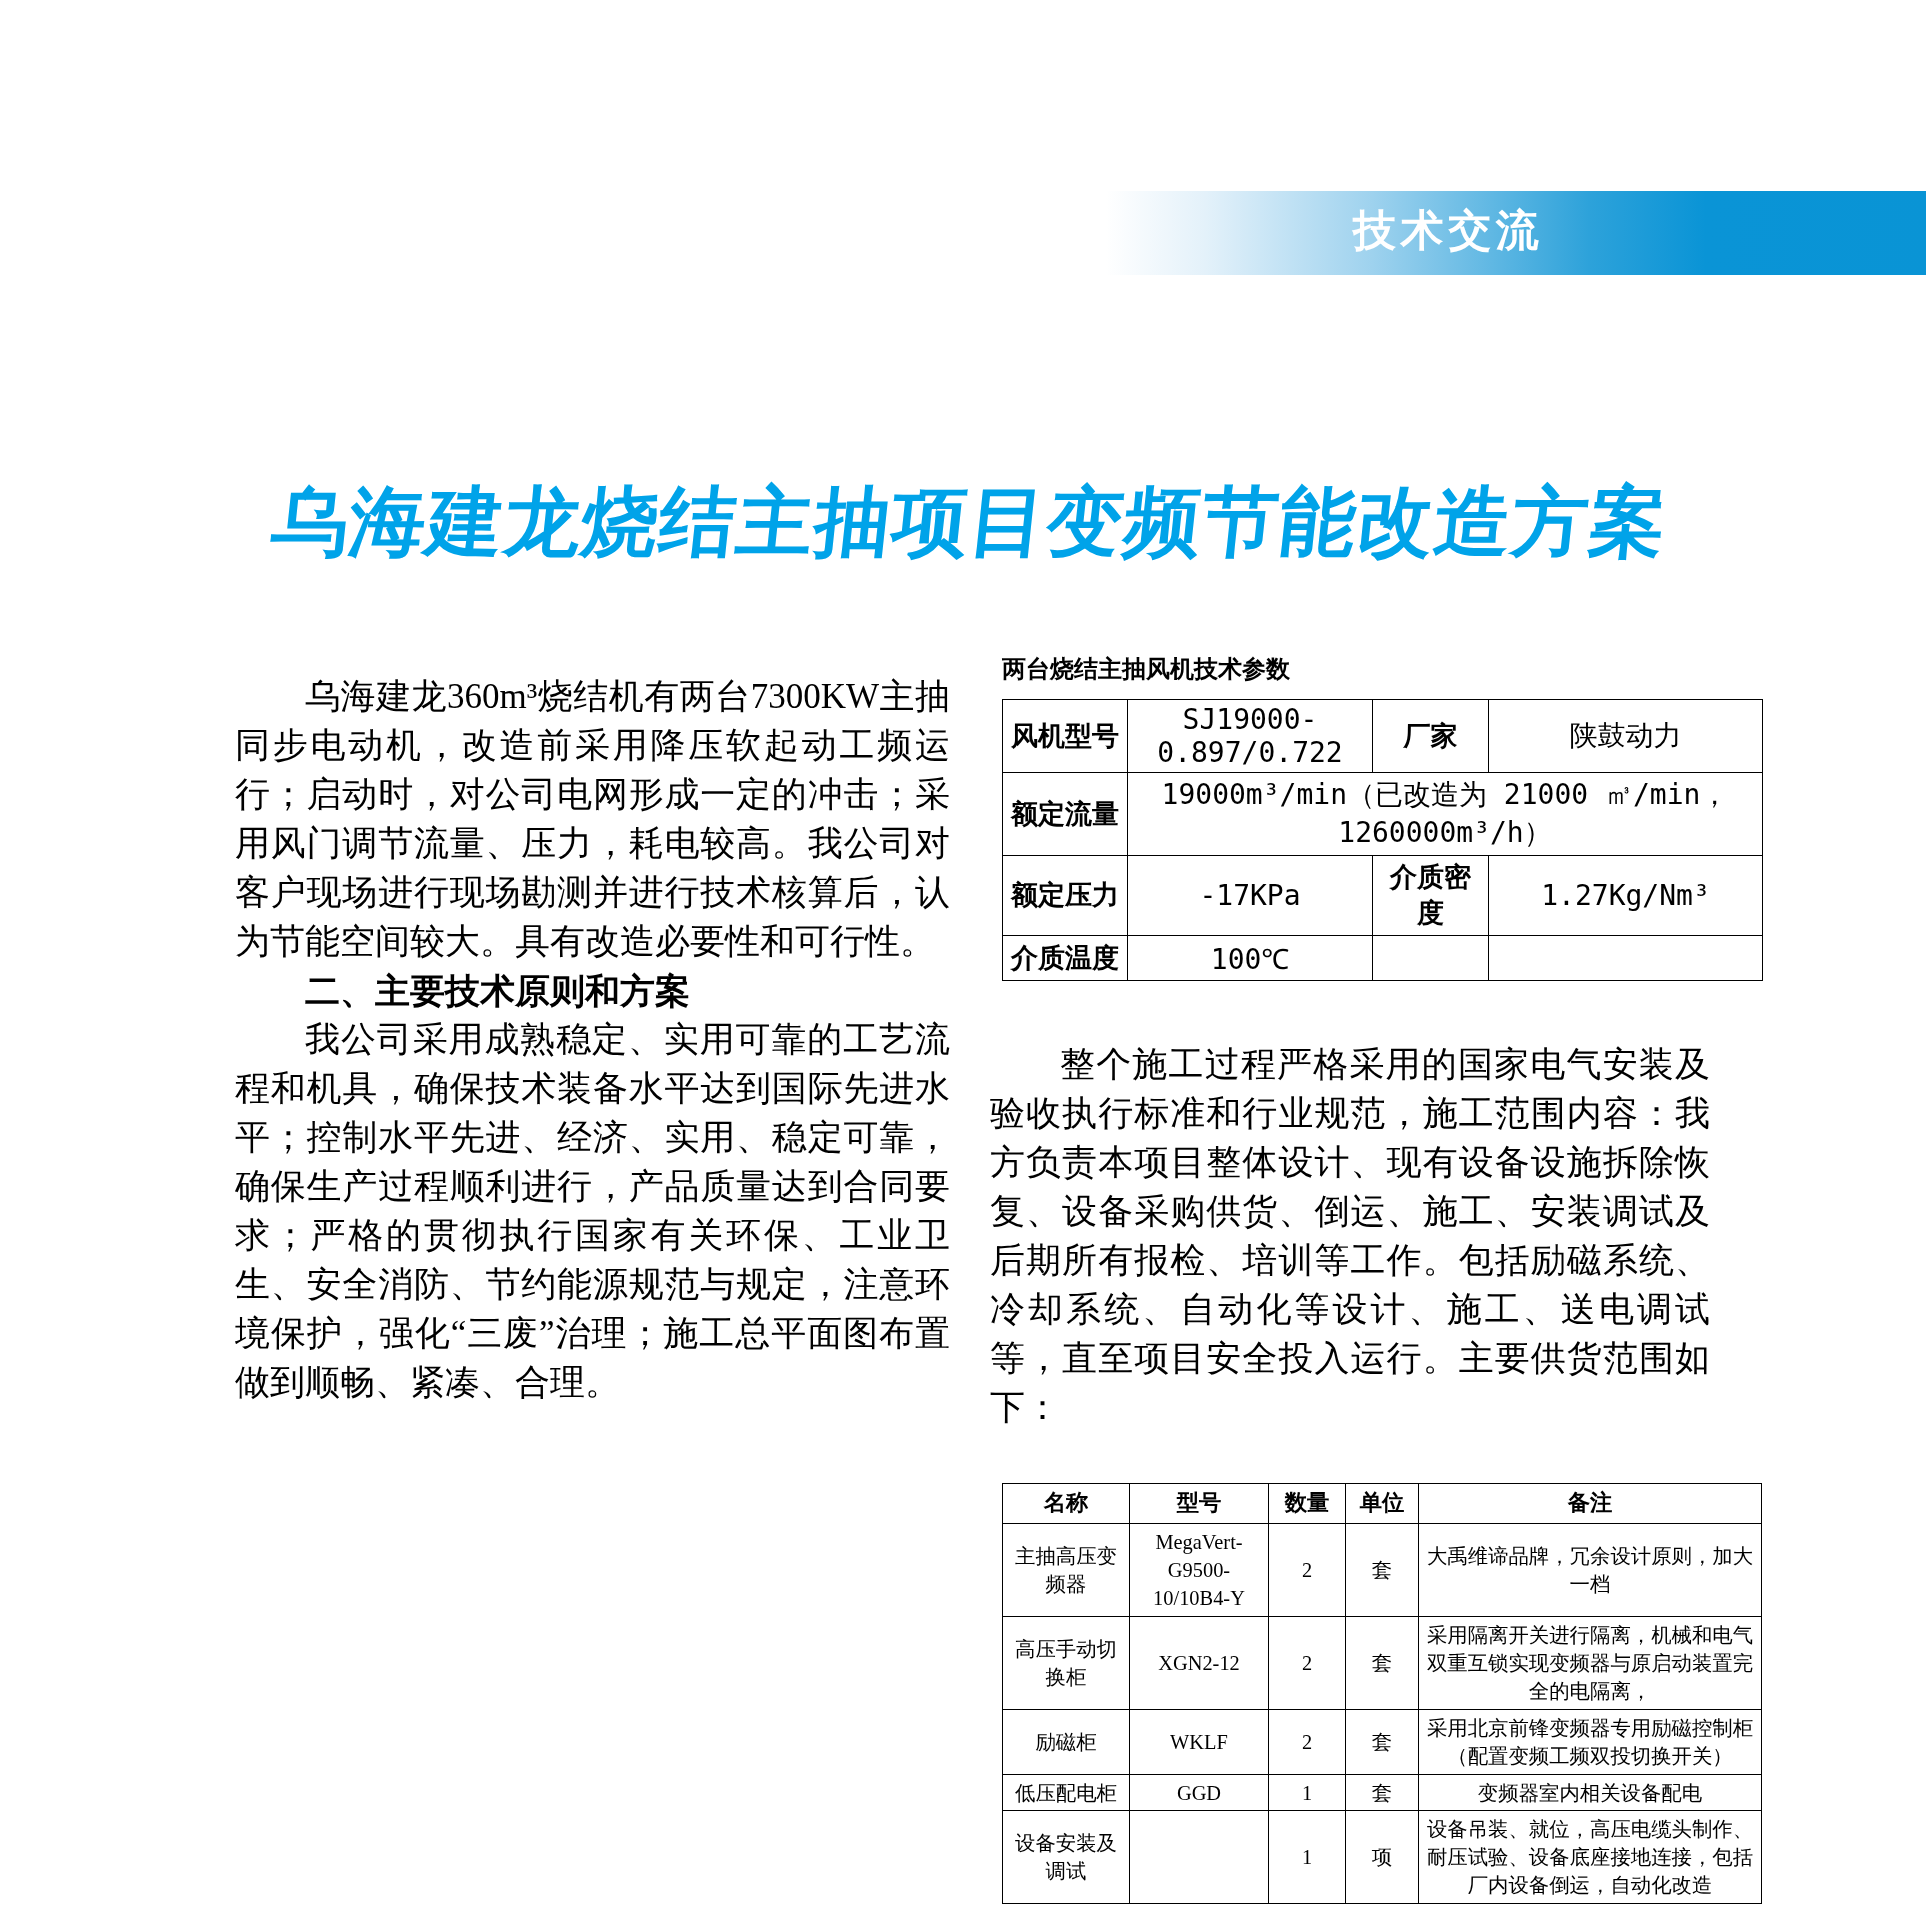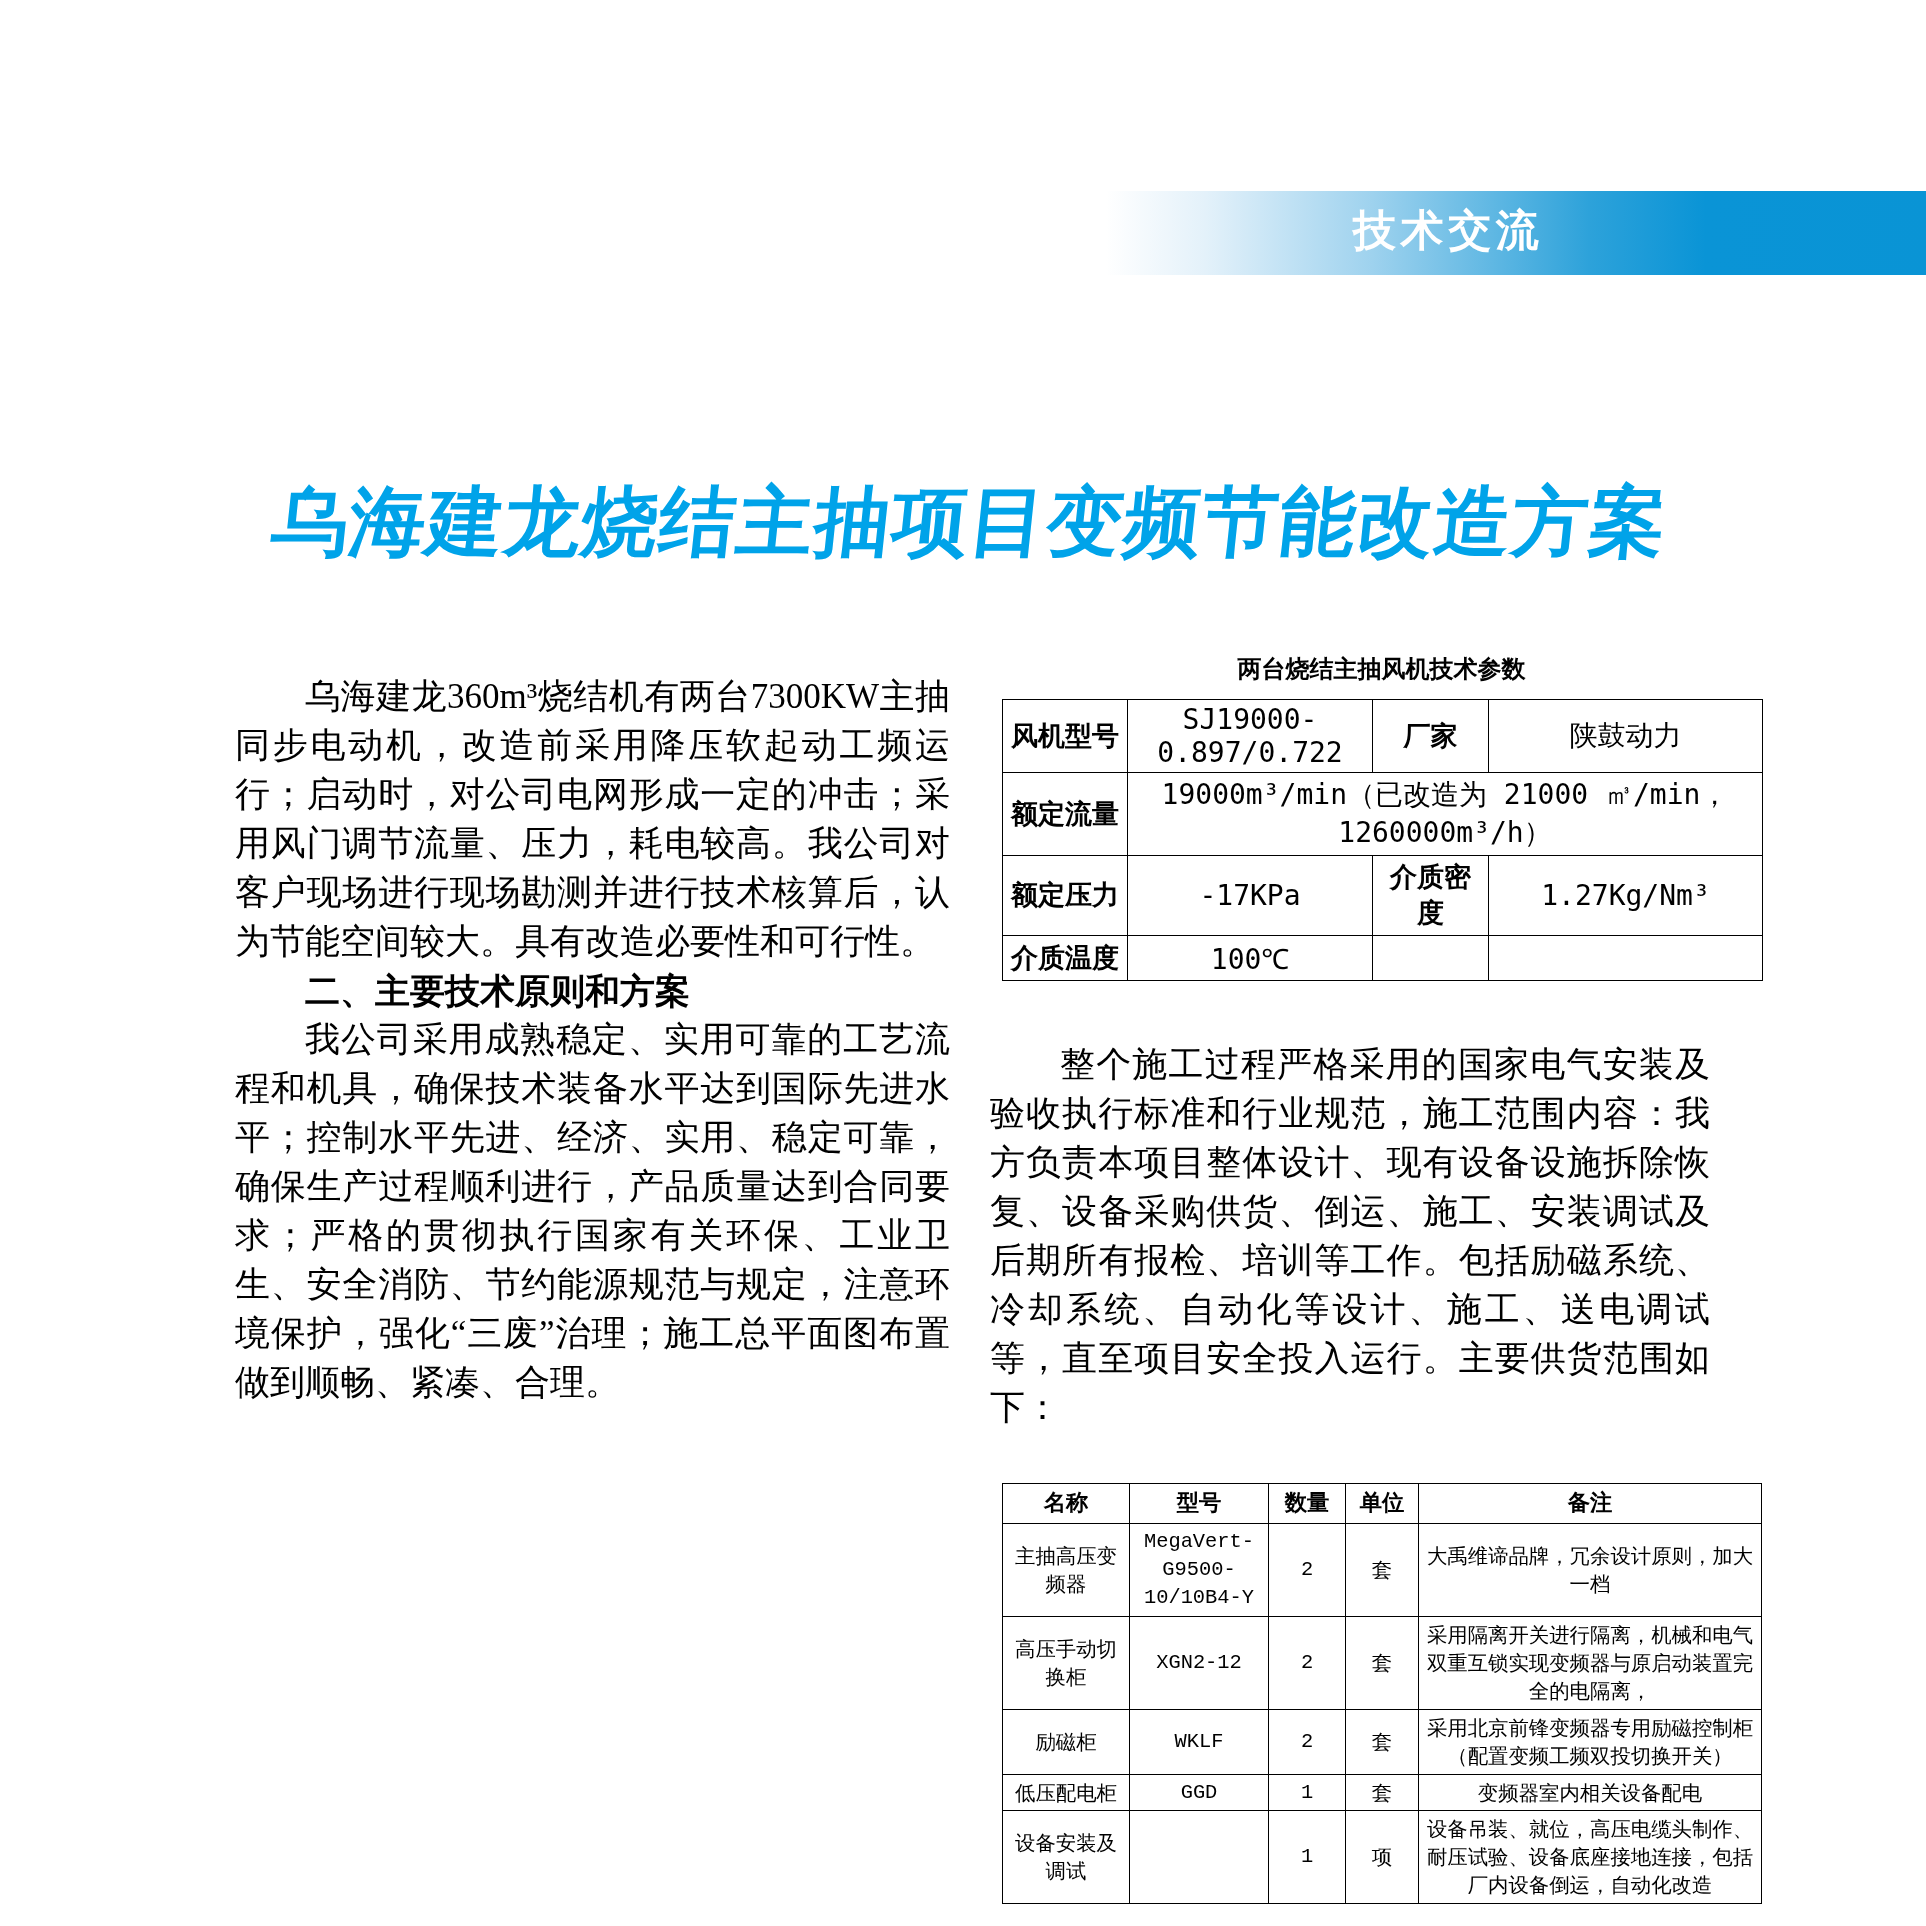--- a/index.html
+++ b/index.html
@@ -33,21 +33,21 @@
   }
   .col p, .col h3 { margin:0; text-indent:2em; }
   .col h3 {
     font-family:"Liberation Sans","DejaVu Sans",sans-serif;
     font-weight:bold; font-size:35px; line-height:49px;
   }
   #left-col   { left:235px;  top:672px; width:715px; }
   #right-para1{ left:990px; top:1040px; width:720px; }
   
   .tbl-caption {
-    position:absolute; z-index:1; text-align:center;
+    position:absolute; z-index:1; 
     font-family:"Liberation Sans","DejaVu Sans",sans-serif;
     font-weight:bold; font-size:24px;
   }
   #fan-caption   { left:1002px; top:653px; width:759px; }
   
   table {
     position:absolute; z-index:1; border-collapse:collapse; table-layout:fixed;
     background:transparent; border:1.9px solid #000;
   }
   th,td { border:1.2px solid #000; text-align:center; vertical-align:middle; padding:3.1px 4.6px; overflow:hidden; }
@@ -55,21 +55,21 @@
     font-family:"Liberation Sans","DejaVu Sans",sans-serif;
     font-weight:bold;
   }
   .val { font-family:"DejaVu Sans Mono","Liberation Mono",monospace; font-weight:normal; }
   #fan-table   { left:1002px; top:699px; width:759px; height:264px; }
   #fan-table th { font-size:27px; }
   #fan-table td { font-size:28px; }
   #supply-table { left:1002px; top:1483px; width:759px; }
   #supply-table th { font-size:22.3px; line-height:28.5px; padding:5.4px 3.1px; }
   #supply-table td { font-size:20.4px; line-height:28px; padding:3.9px 3.1px; font-family:"Liberation Sans","DejaVu Sans",sans-serif; }
-  #supply-table td.val { font-family:Liberation Mono, monospace; }
+  #supply-table td.val { font-family:Liberation Serif, serif; }
 </style>
 </head>
 <body>
 
 <div class="page">
 
   <div class="banner">
     <span class="banner-label">技术交流</span>
   </div>
 

